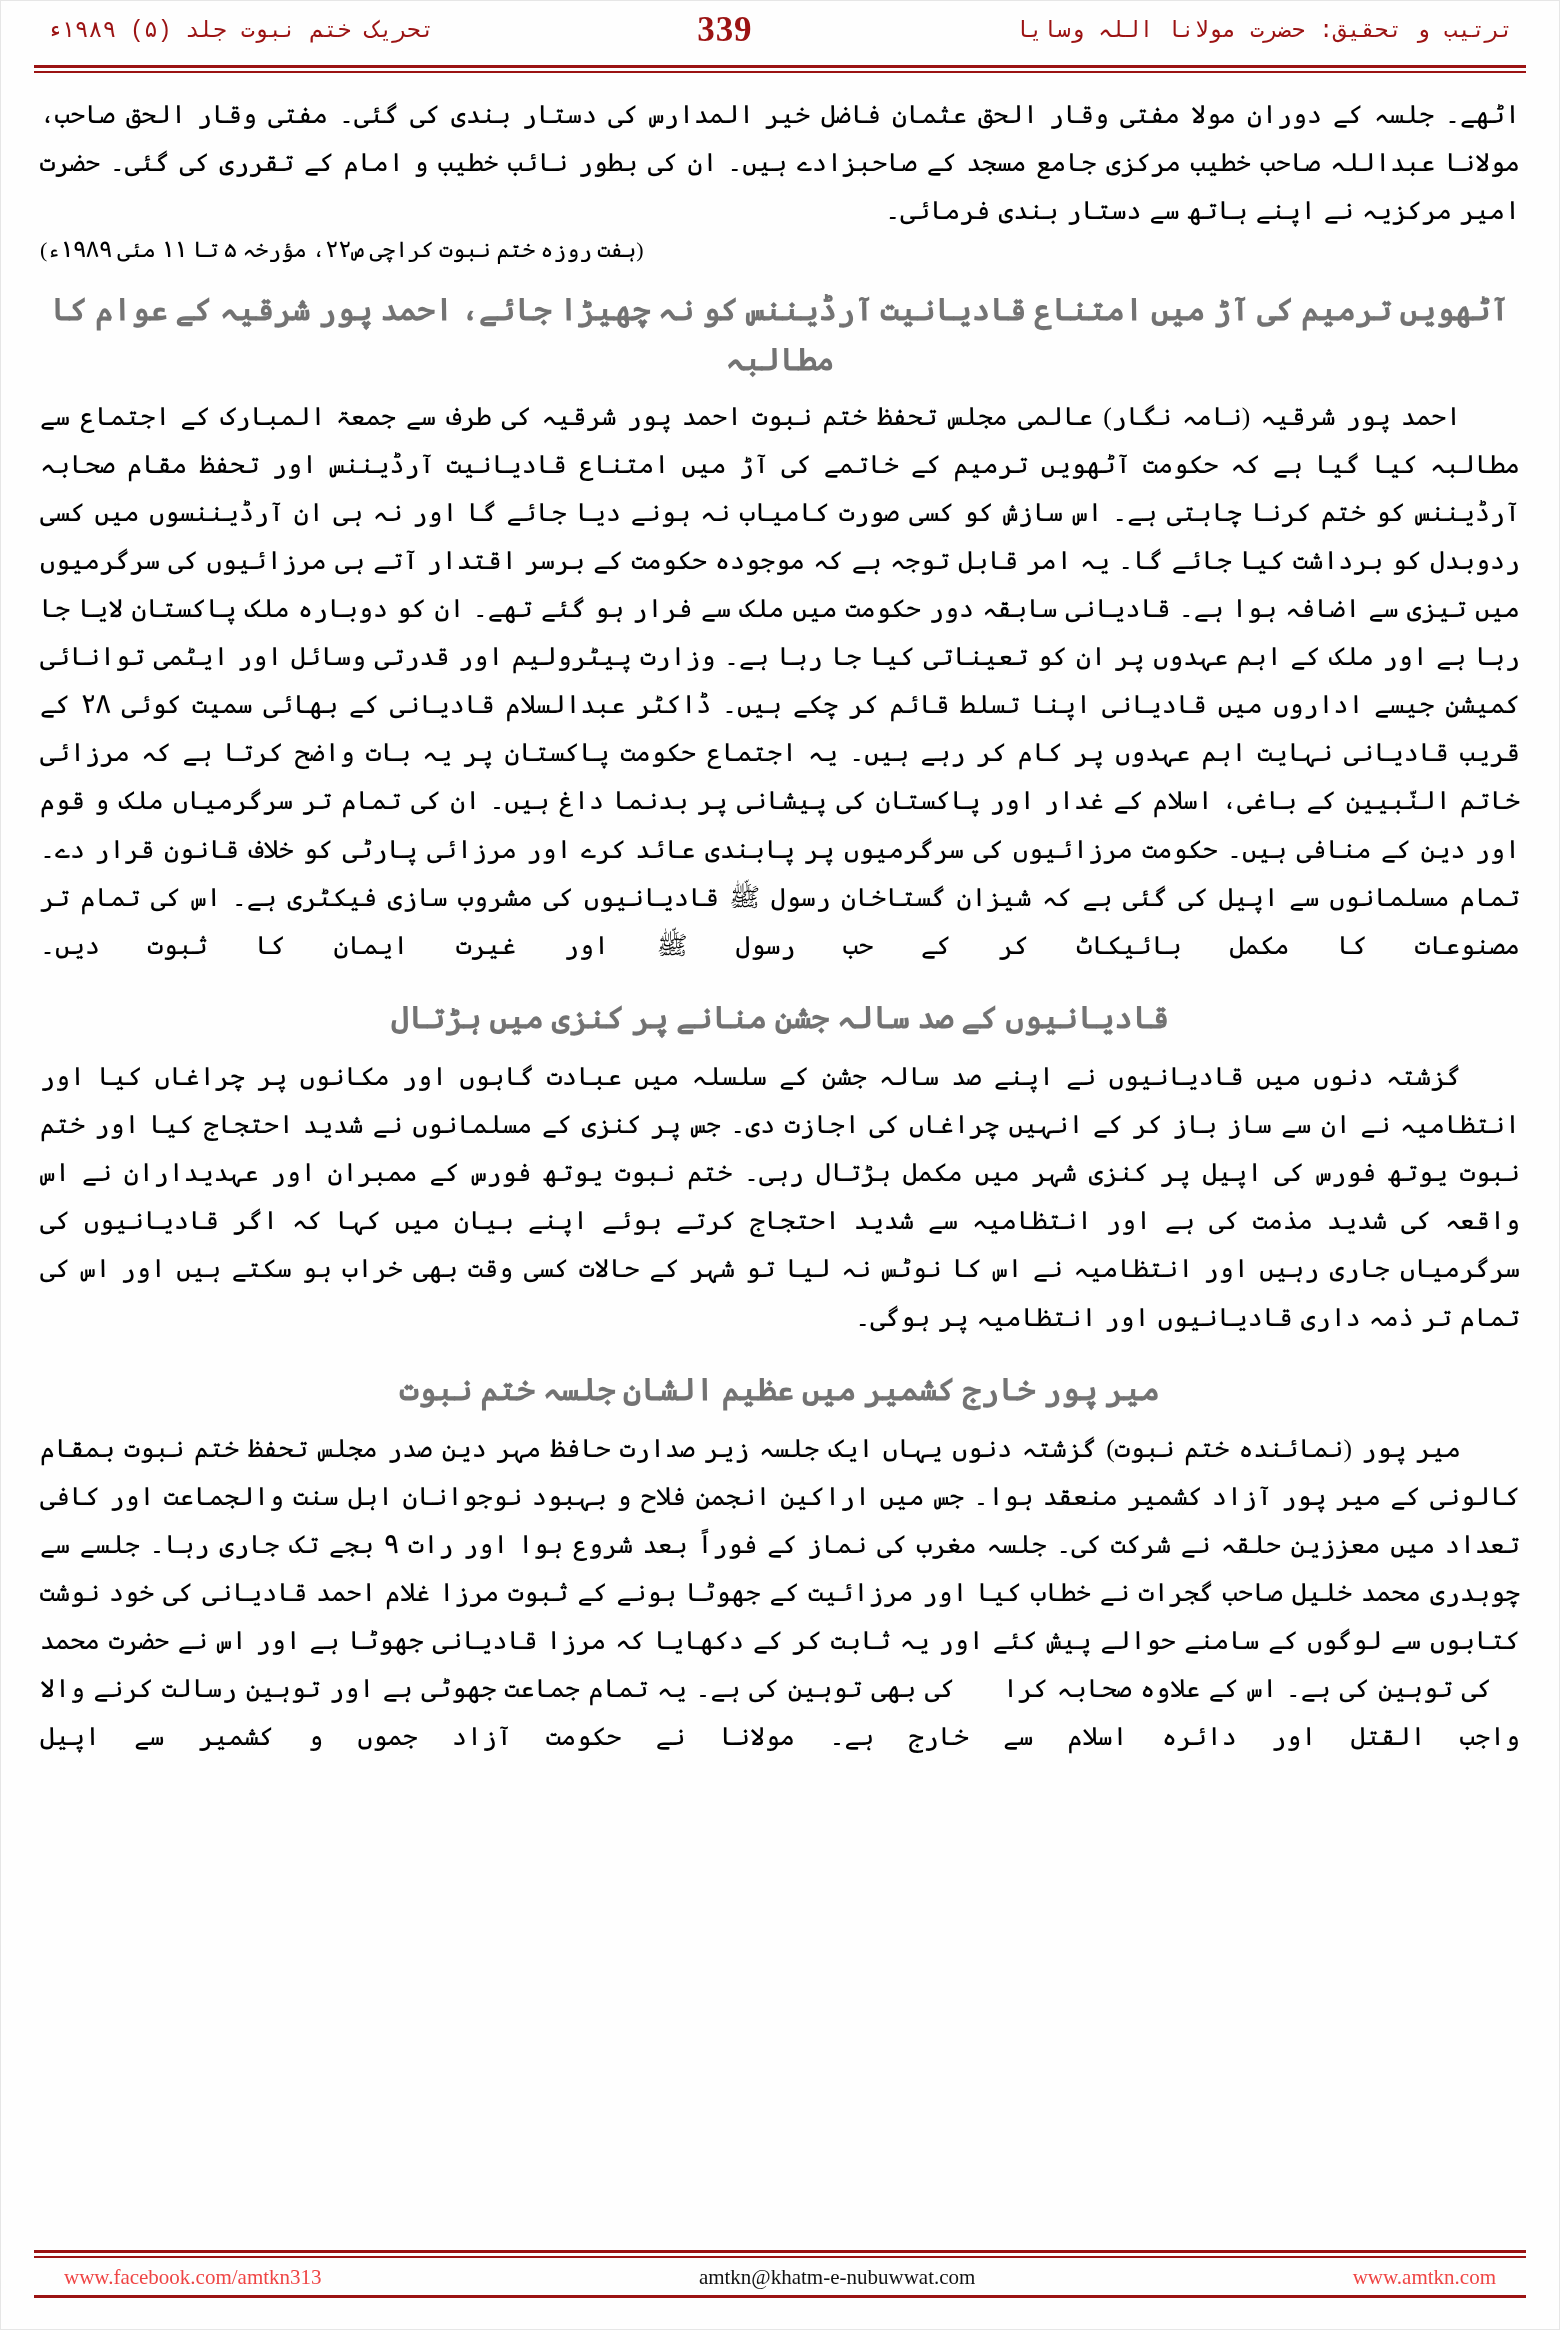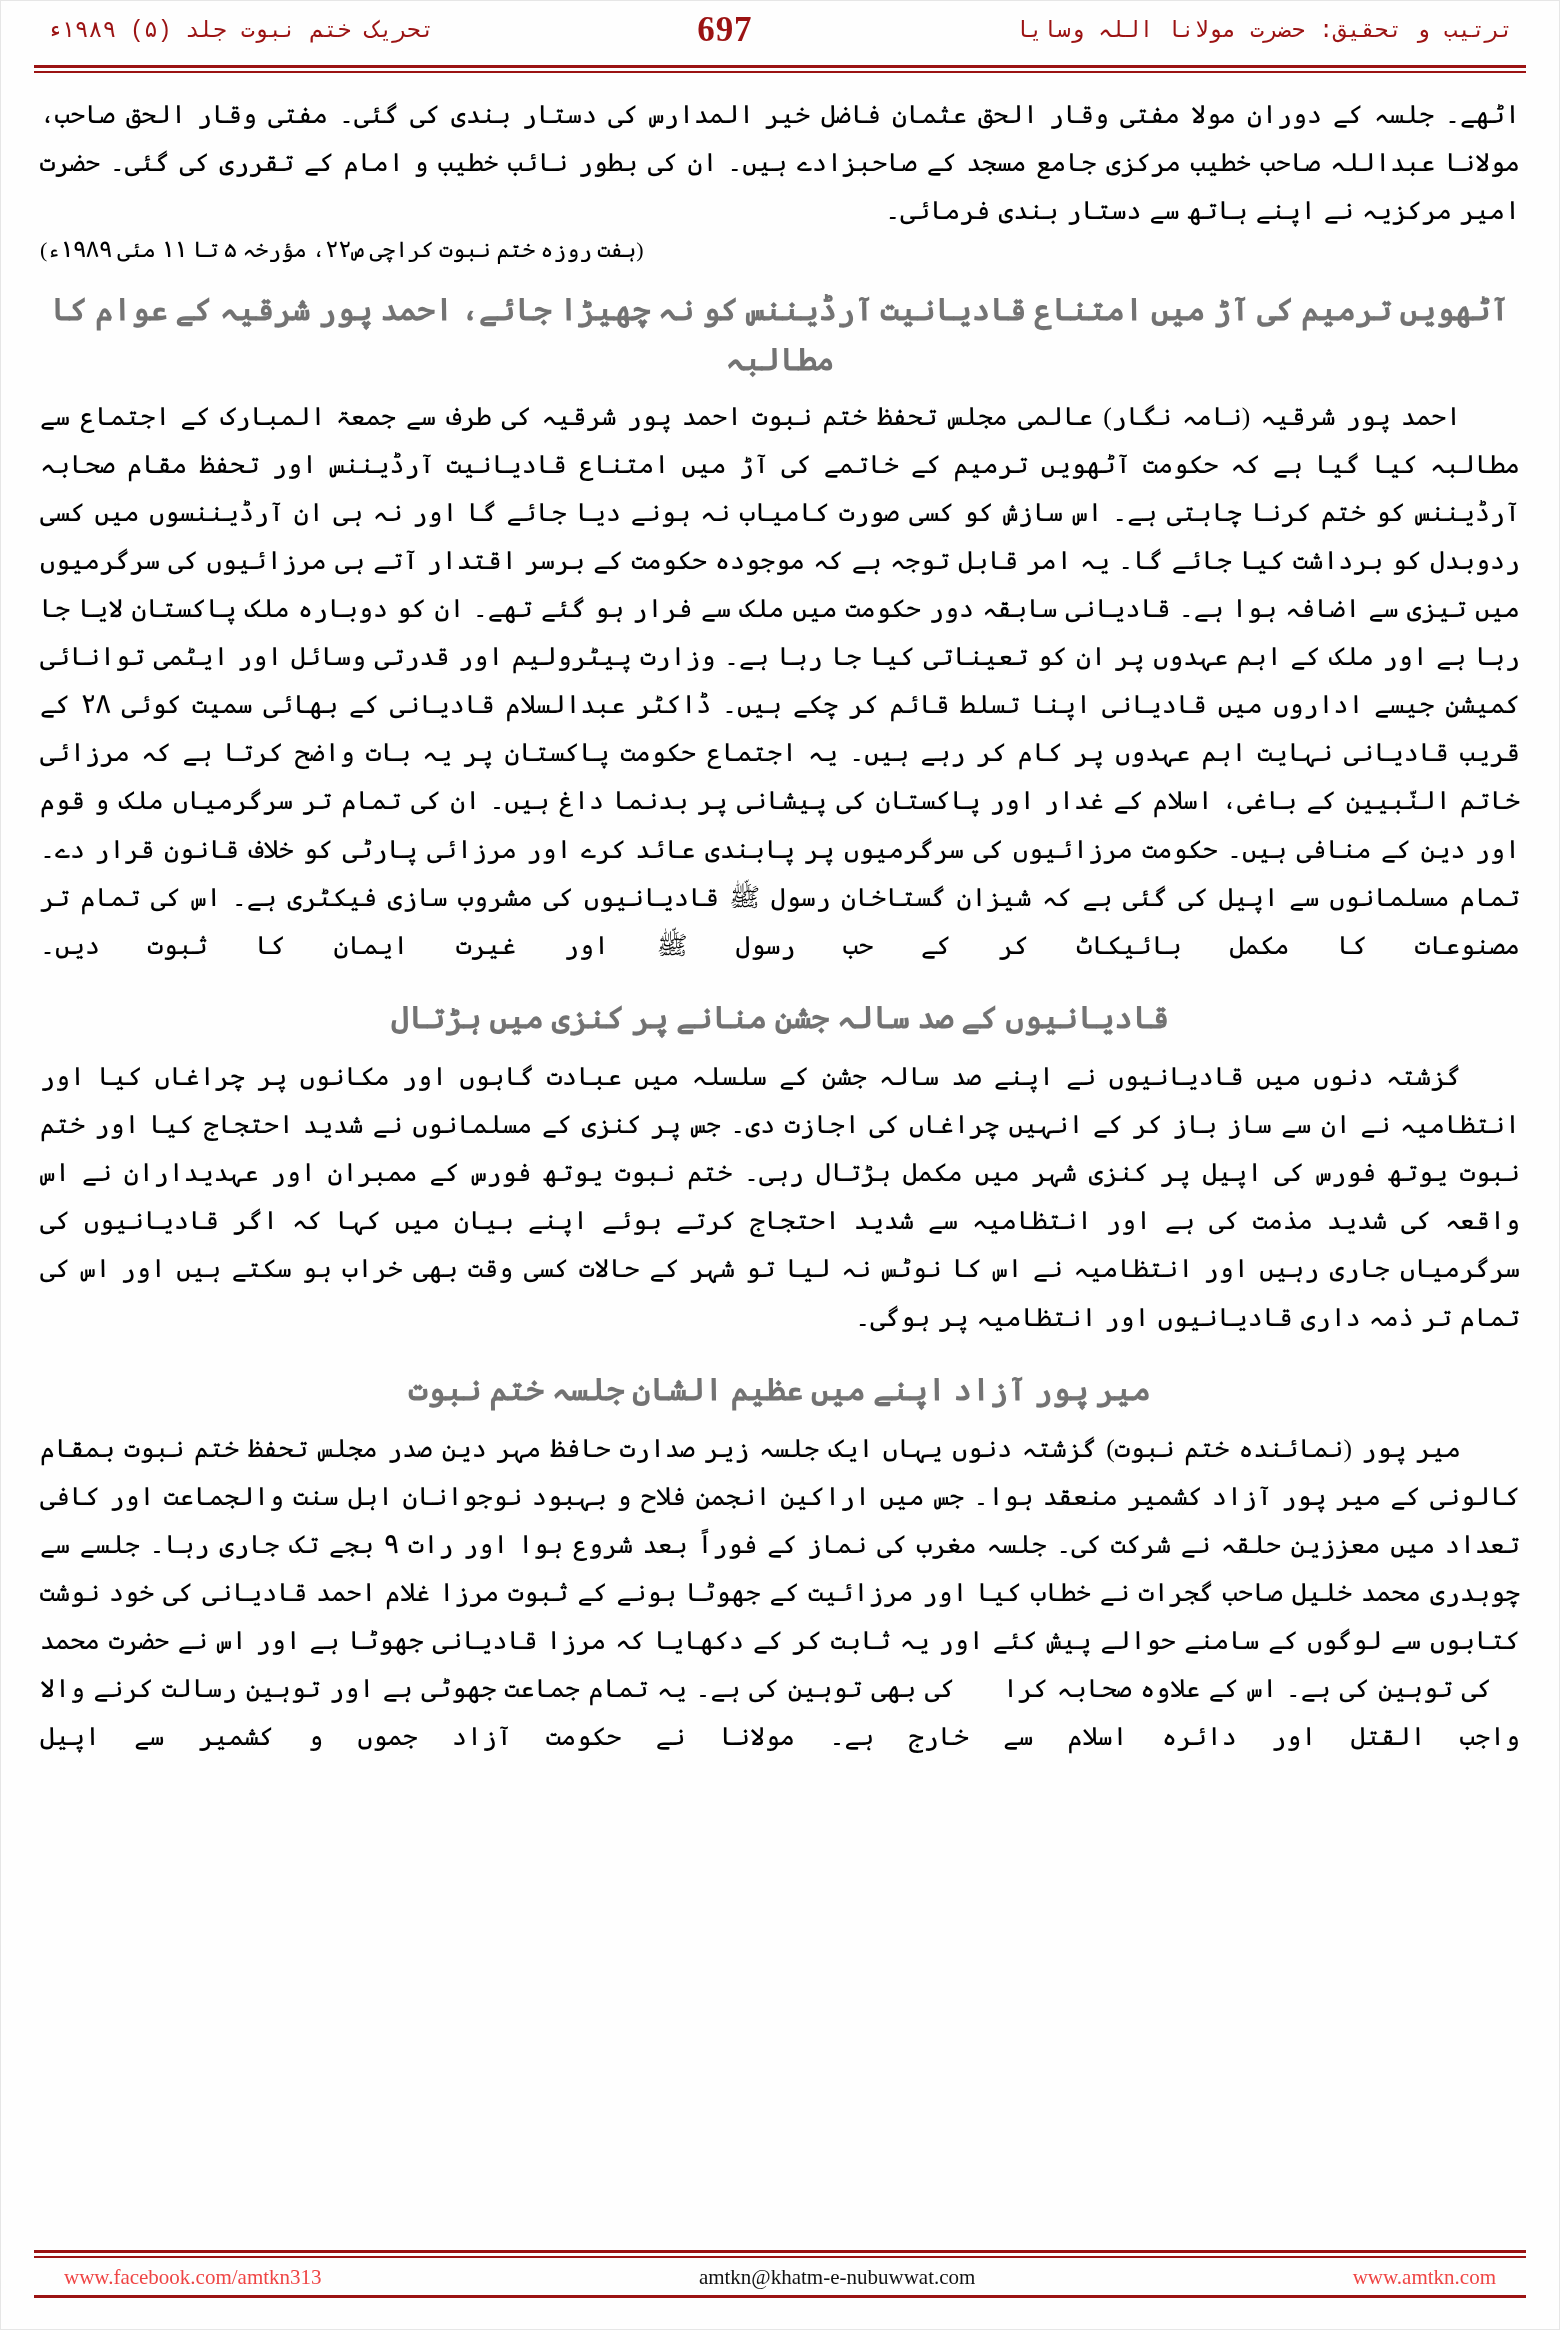--- a/index.html
+++ b/index.html
@@ -162,41 +162,41 @@
     pointer-events: none;
   }
 </style>
 </head>
 <body>
 
 <div class="page">
 
   <div class="header">
     <div class="header-right">ترتیب و تحقیق: حضرت مولانا اللہ وسایا</div>
-    <div class="header-center">697</div>
+    <div class="header-center">339</div>
     <div class="header-left">تحریک ختم نبوت جلد (۵) ۱۹۸۹ء</div>
     <div class="header-rule"></div>
     <div class="header-rule2"></div>
   </div>
 
   <div class="content">
 
     <p class="para lastline-right">اٹھے۔ جلسہ کے دوران مولا مفتی وقار الحق عثمان فاضل خیر المدارس کی دستار بندی کی گئی۔ مفتی وقار الحق صاحب، مولانا عبداللہ صاحب خطیب مرکزی جامع مسجد کے صاحبزادے ہیں۔ ان کی بطور نائب خطیب و امام کے تقرری کی گئی۔ حضرت امیر مرکزیہ نے اپنے ہاتھ سے دستار بندی فرمائی۔</p>
 
     <div class="ref-line">(ہفت روزہ ختم نبوت کراچی ص۲۲، مؤرخہ ۵ تا ۱۱ مئی ۱۹۸۹ء)</div>
 
     <h2 class="heading two-line">آٹھویں ترمیم کی آڑ میں امتناع قادیانیت آرڈیننس کو نہ چھیڑا جائے، احمد پور شرقیہ کے عوام کا مطالبہ</h2>
 
     <p class="para indent">احمد پور شرقیہ (نامہ نگار) عالمی مجلس تحفظ ختم نبوت احمد پور شرقیہ کی طرف سے جمعۃ المبارک کے اجتماع سے مطالبہ کیا گیا ہے کہ حکومت آٹھویں ترمیم کے خاتمے کی آڑ میں امتناع قادیانیت آرڈیننس اور تحفظ مقام صحابہ آرڈیننس کو ختم کرنا چاہتی ہے۔ اس سازش کو کسی صورت کامیاب نہ ہونے دیا جائے گا اور نہ ہی ان آرڈیننسوں میں کسی ردوبدل کو برداشت کیا جائے گا۔ یہ امر قابل توجہ ہے کہ موجودہ حکومت کے برسر اقتدار آتے ہی مرزائیوں کی سرگرمیوں میں تیزی سے اضافہ ہوا ہے۔ قادیانی سابقہ دور حکومت میں ملک سے فرار ہو گئے تھے۔ ان کو دوبارہ ملک پاکستان لایا جا رہا ہے اور ملک کے اہم عہدوں پر ان کو تعیناتی کیا جا رہا ہے۔ وزارت پیٹرولیم اور قدرتی وسائل اور ایٹمی توانائی کمیشن جیسے اداروں میں قادیانی اپنا تسلط قائم کر چکے ہیں۔ ڈاکٹر عبدالسلام قادیانی کے بھائی سمیت کوئی ۲۸ کے قریب قادیانی نہایت اہم عہدوں پر کام کر رہے ہیں۔ یہ اجتماع حکومت پاکستان پر یہ بات واضح کرتا ہے کہ مرزائی خاتم النّبیین کے باغی، اسلام کے غدار اور پاکستان کی پیشانی پر بدنما داغ ہیں۔ ان کی تمام تر سرگرمیاں ملک و قوم اور دین کے منافی ہیں۔ حکومت مرزائیوں کی سرگرمیوں پر پابندی عائد کرے اور مرزائی پارٹی کو خلاف قانون قرار دے۔ تمام مسلمانوں سے اپیل کی گئی ہے کہ شیزان گستاخان رسول ﷺ قادیانیوں کی مشروب سازی فیکٹری ہے۔ اس کی تمام تر مصنوعات کا مکمل بائیکاٹ کر کے حب رسول ﷺ اور غیرت ایمان کا ثبوت دیں۔</p>
 
     <h2 class="heading">قادیانیوں کے صد سالہ جشن منانے پر کنزی میں ہڑتال</h2>
 
     <p class="para indent lastline-right">گزشتہ دنوں میں قادیانیوں نے اپنے صد سالہ جشن کے سلسلہ میں عبادت گاہوں اور مکانوں پر چراغاں کیا اور انتظامیہ نے ان سے ساز باز کر کے انہیں چراغاں کی اجازت دی۔ جس پر کنزی کے مسلمانوں نے شدید احتجاج کیا اور ختم نبوت یوتھ فورس کی اپیل پر کنزی شہر میں مکمل ہڑتال رہی۔ ختم نبوت یوتھ فورس کے ممبران اور عہدیداران نے اس واقعہ کی شدید مذمت کی ہے اور انتظامیہ سے شدید احتجاج کرتے ہوئے اپنے بیان میں کہا کہ اگر قادیانیوں کی سرگرمیاں جاری رہیں اور انتظامیہ نے اس کا نوٹس نہ لیا تو شہر کے حالات کسی وقت بھی خراب ہو سکتے ہیں اور اس کی تمام تر ذمہ داری قادیانیوں اور انتظامیہ پر ہوگی۔</p>
 
-    <h2 class="heading">میر پور آزاد اپنے میں عظیم الشان جلسہ ختم نبوت</h2>
+    <h2 class="heading">میر پور خارج کشمیر میں عظیم الشان جلسہ ختم نبوت</h2>
 
     <p class="para indent">میر پور (نمائندہ ختم نبوت) گزشتہ دنوں یہاں ایک جلسہ زیر صدارت حافظ مہر دین صدر مجلس تحفظ ختم نبوت بمقام کالونی کے میر پور آزاد کشمیر منعقد ہوا۔ جس میں اراکین انجمن فلاح و بہبود نوجوانان اہل سنت والجماعت اور کافی تعداد میں معززین حلقہ نے شرکت کی۔ جلسہ مغرب کی نماز کے فوراً بعد شروع ہوا اور رات ۹ بجے تک جاری رہا۔ جلسے سے چوہدری محمد خلیل صاحب گجرات نے خطاب کیا اور مرزائیت کے جھوٹا ہونے کے ثبوت مرزا غلام احمد قادیانی کی خود نوشت کتابوں سے لوگوں کے سامنے حوالے پیش کئے اور یہ ثابت کر کے دکھایا کہ مرزا قادیانی جھوٹا ہے اور اس نے حضرت محمد ﷺ کی توہین کی ہے۔ اس کے علاوہ صحابہ کرامؓ کی بھی توہین کی ہے۔ یہ تمام جماعت جھوٹی ہے اور توہین رسالت کرنے والا واجب القتل اور دائرہ اسلام سے خارج ہے۔ مولانا نے حکومت آزاد جموں و کشمیر سے اپیل</p>
 
   </div>
 
   <div class="footer">
     <div class="footer-rule-top"></div>
     <div class="footer-rule-top2"></div>
     <div class="footer-row">
       <div class="footer-item">www.amtkn.com</div>

